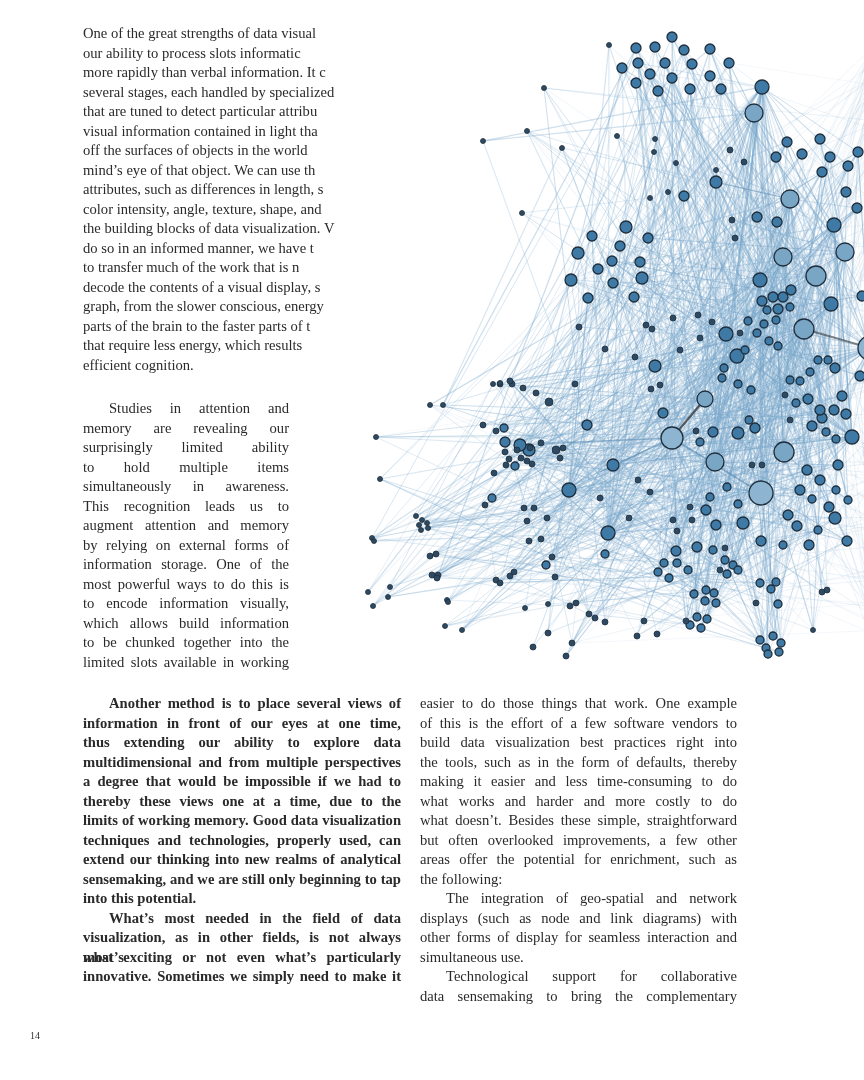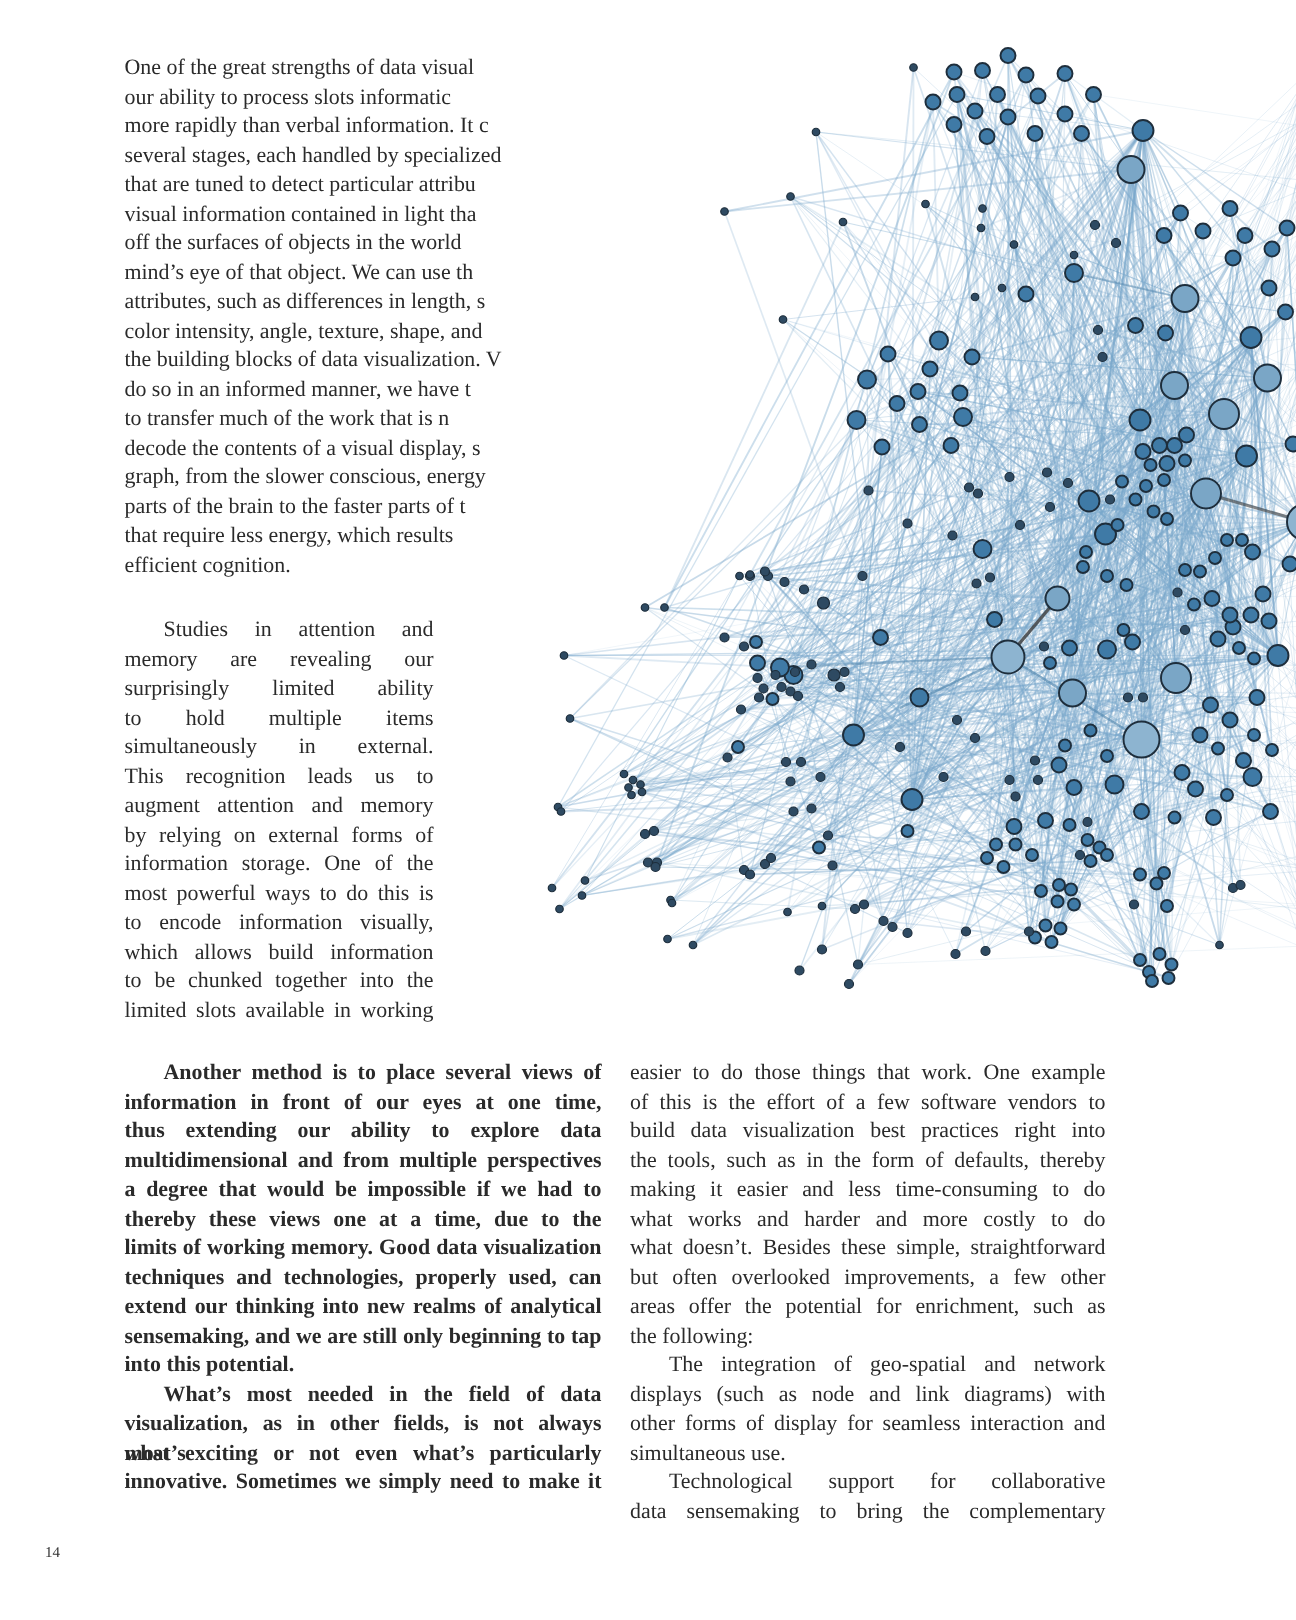--- a/index.html
+++ b/index.html
@@ -1,19 +1,19 @@
 <!DOCTYPE html>
 <html><head>
 <meta charset="utf-8">
 <style>
   html, body { margin: 0; padding: 0; background: #ffffff; }
   body { width: 864px; height: 1080px; position: relative; overflow: hidden;
          font-family: "Liberation Serif", "DejaVu Serif", serif; color: #2a2a2a; }
   .graph { position: absolute; left: 0; top: 0; width: 864px; height: 680px; }
-  .col { position: absolute; font-size: 14.6px; line-height: 19.5px; text-align: justify; margin-top: 12px; }
+  .col { position: absolute; font-size: 14.6px; line-height: 19.5px; text-align: justify; }
   .col-a { left: 83px; top: 24px; width: 262px; text-align: left; white-space: nowrap; overflow: hidden; }
   .col-a .line { display: block; height: 19.5px; }
   .col-b { left: 83px; top: 399px; width: 206px; }
   .col-c { left: 83px; top: 694px; width: 318px; font-weight: bold; }
   .col-d { left: 420px; top: 694px; width: 317px; }
   .jl { display: block; text-align: justify; text-align-last: justify; height: 19.5px; }
   .jl.last { text-align-last: left; }
   .jl.ind { text-indent: 26px; }
   .page-num { position: absolute; left: 30px; top: 1030px; font-size: 10px; color: #333; }
 </style>
@@ -1876,21 +1876,21 @@
     <span class="line">graph, from the slower conscious, energy</span>
     <span class="line">parts of the brain to the faster parts of t</span>
     <span class="line">that require less energy, which results</span>
     <span class="line">efficient cognition.</span>
   </div>
 <div class="col col-b" id="colB">
     <span class="jl ind">Studies in attention and</span>
     <span class="jl">memory are revealing our</span>
     <span class="jl">surprisingly limited ability</span>
     <span class="jl">to hold multiple items</span>
-    <span class="jl">simultaneously in external.</span>
+    <span class="jl">simultaneously in awareness.</span>
     <span class="jl">This recognition leads us to</span>
     <span class="jl">augment attention and memory</span>
     <span class="jl">by relying on external forms of</span>
     <span class="jl">information storage. One of the</span>
     <span class="jl">most powerful ways to do this is</span>
     <span class="jl">to encode information visually,</span>
     <span class="jl">which allows build information</span>
     <span class="jl">to be chunked together into the</span>
     <span class="jl">limited slots available in working</span>
   </div>

